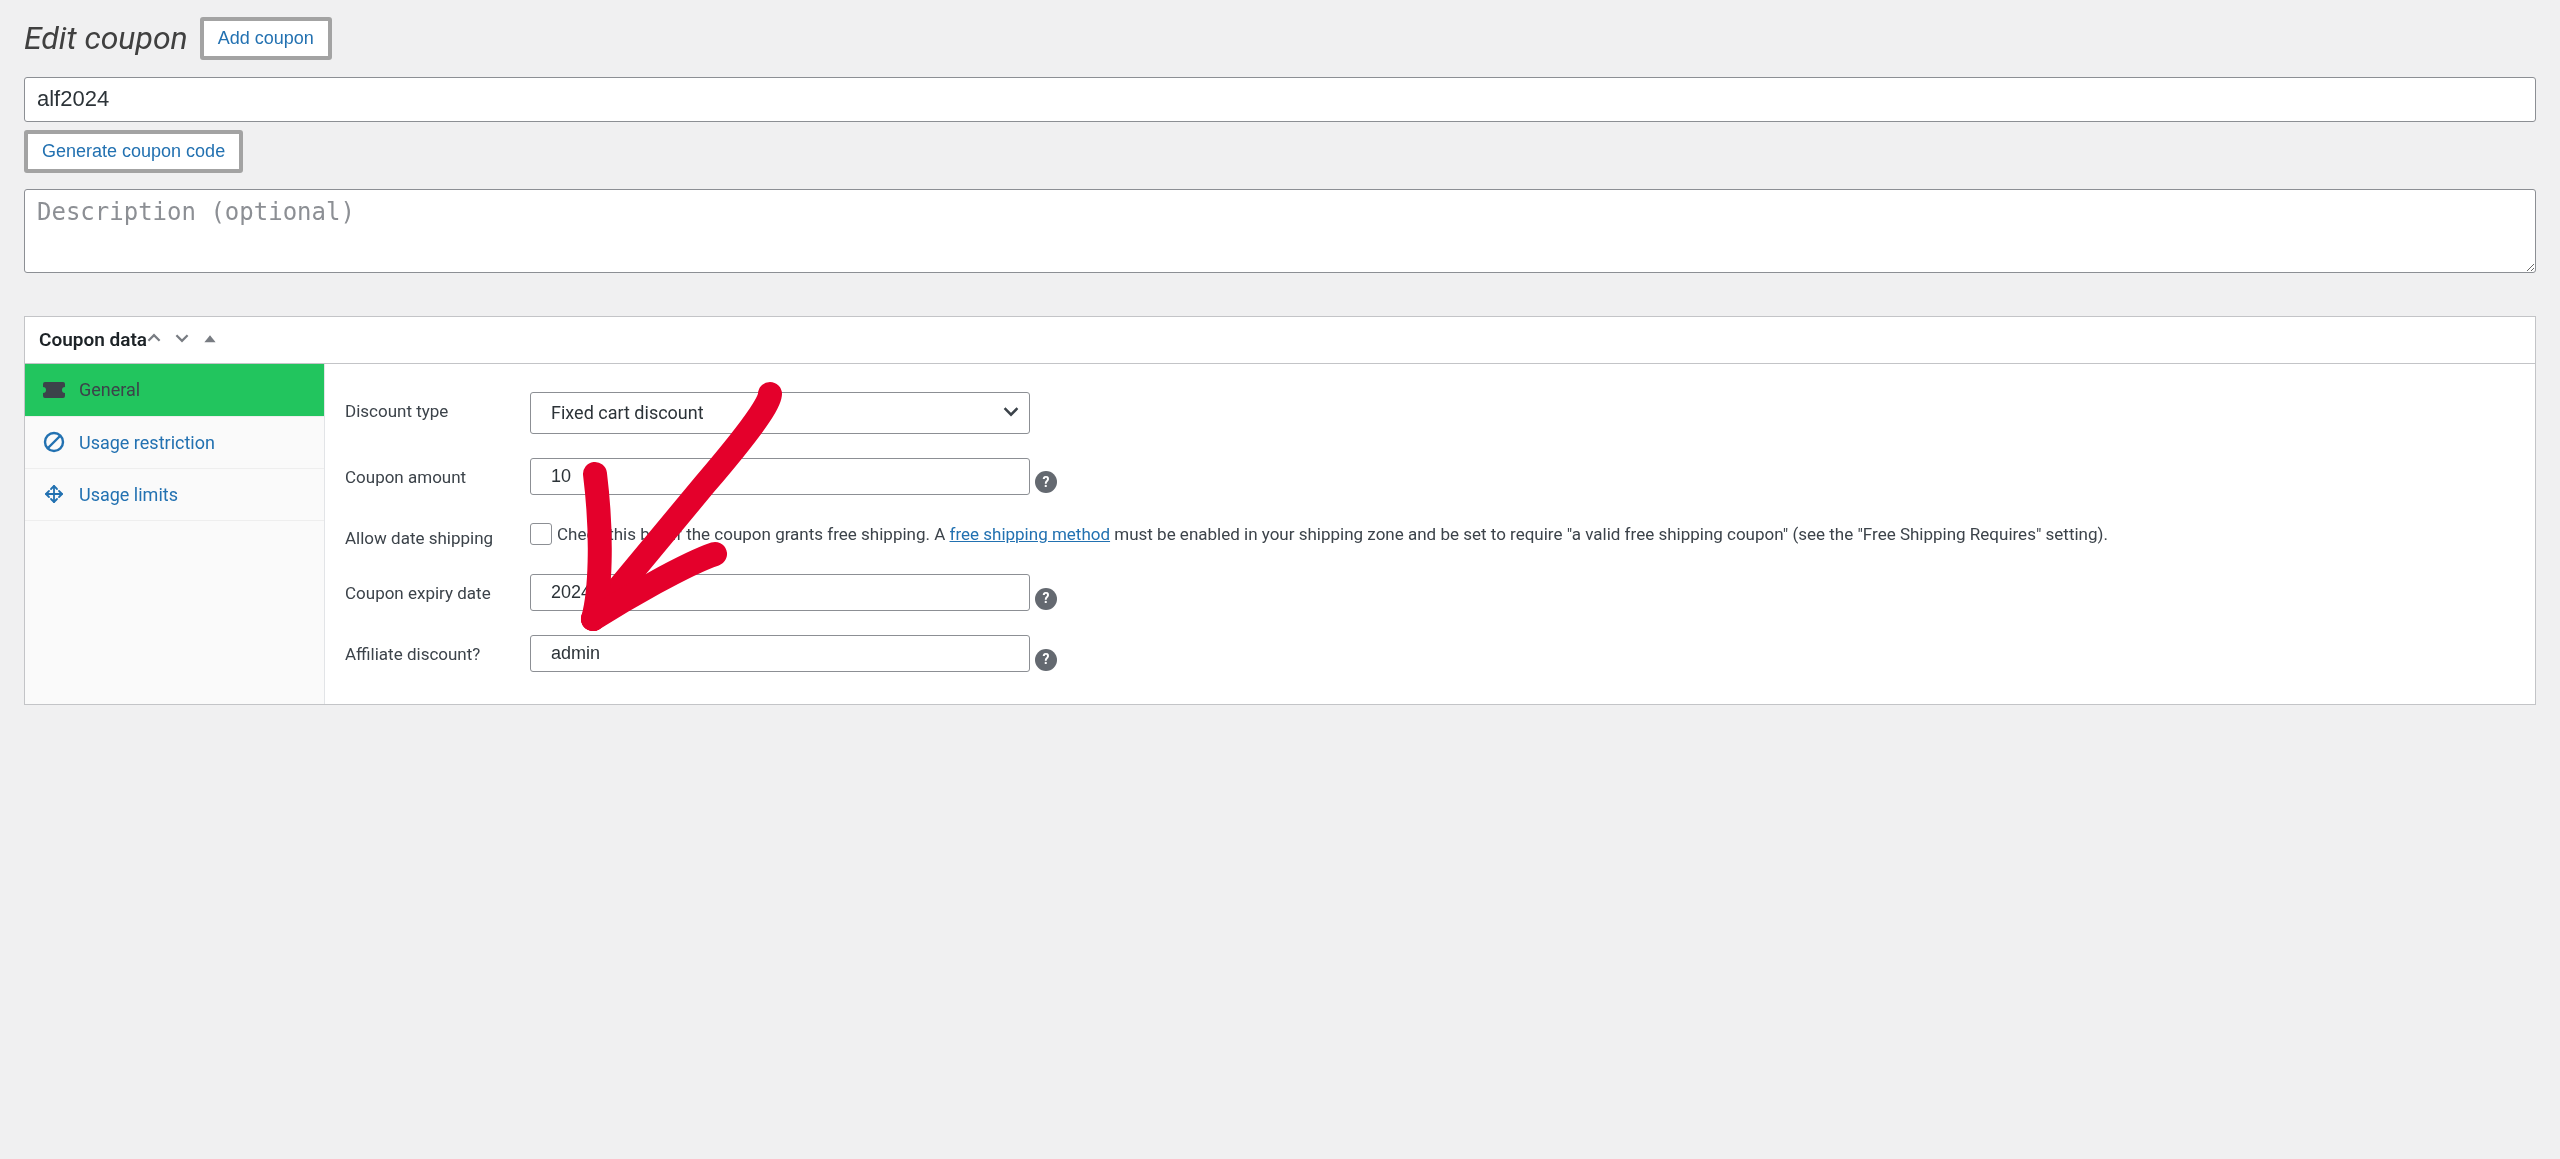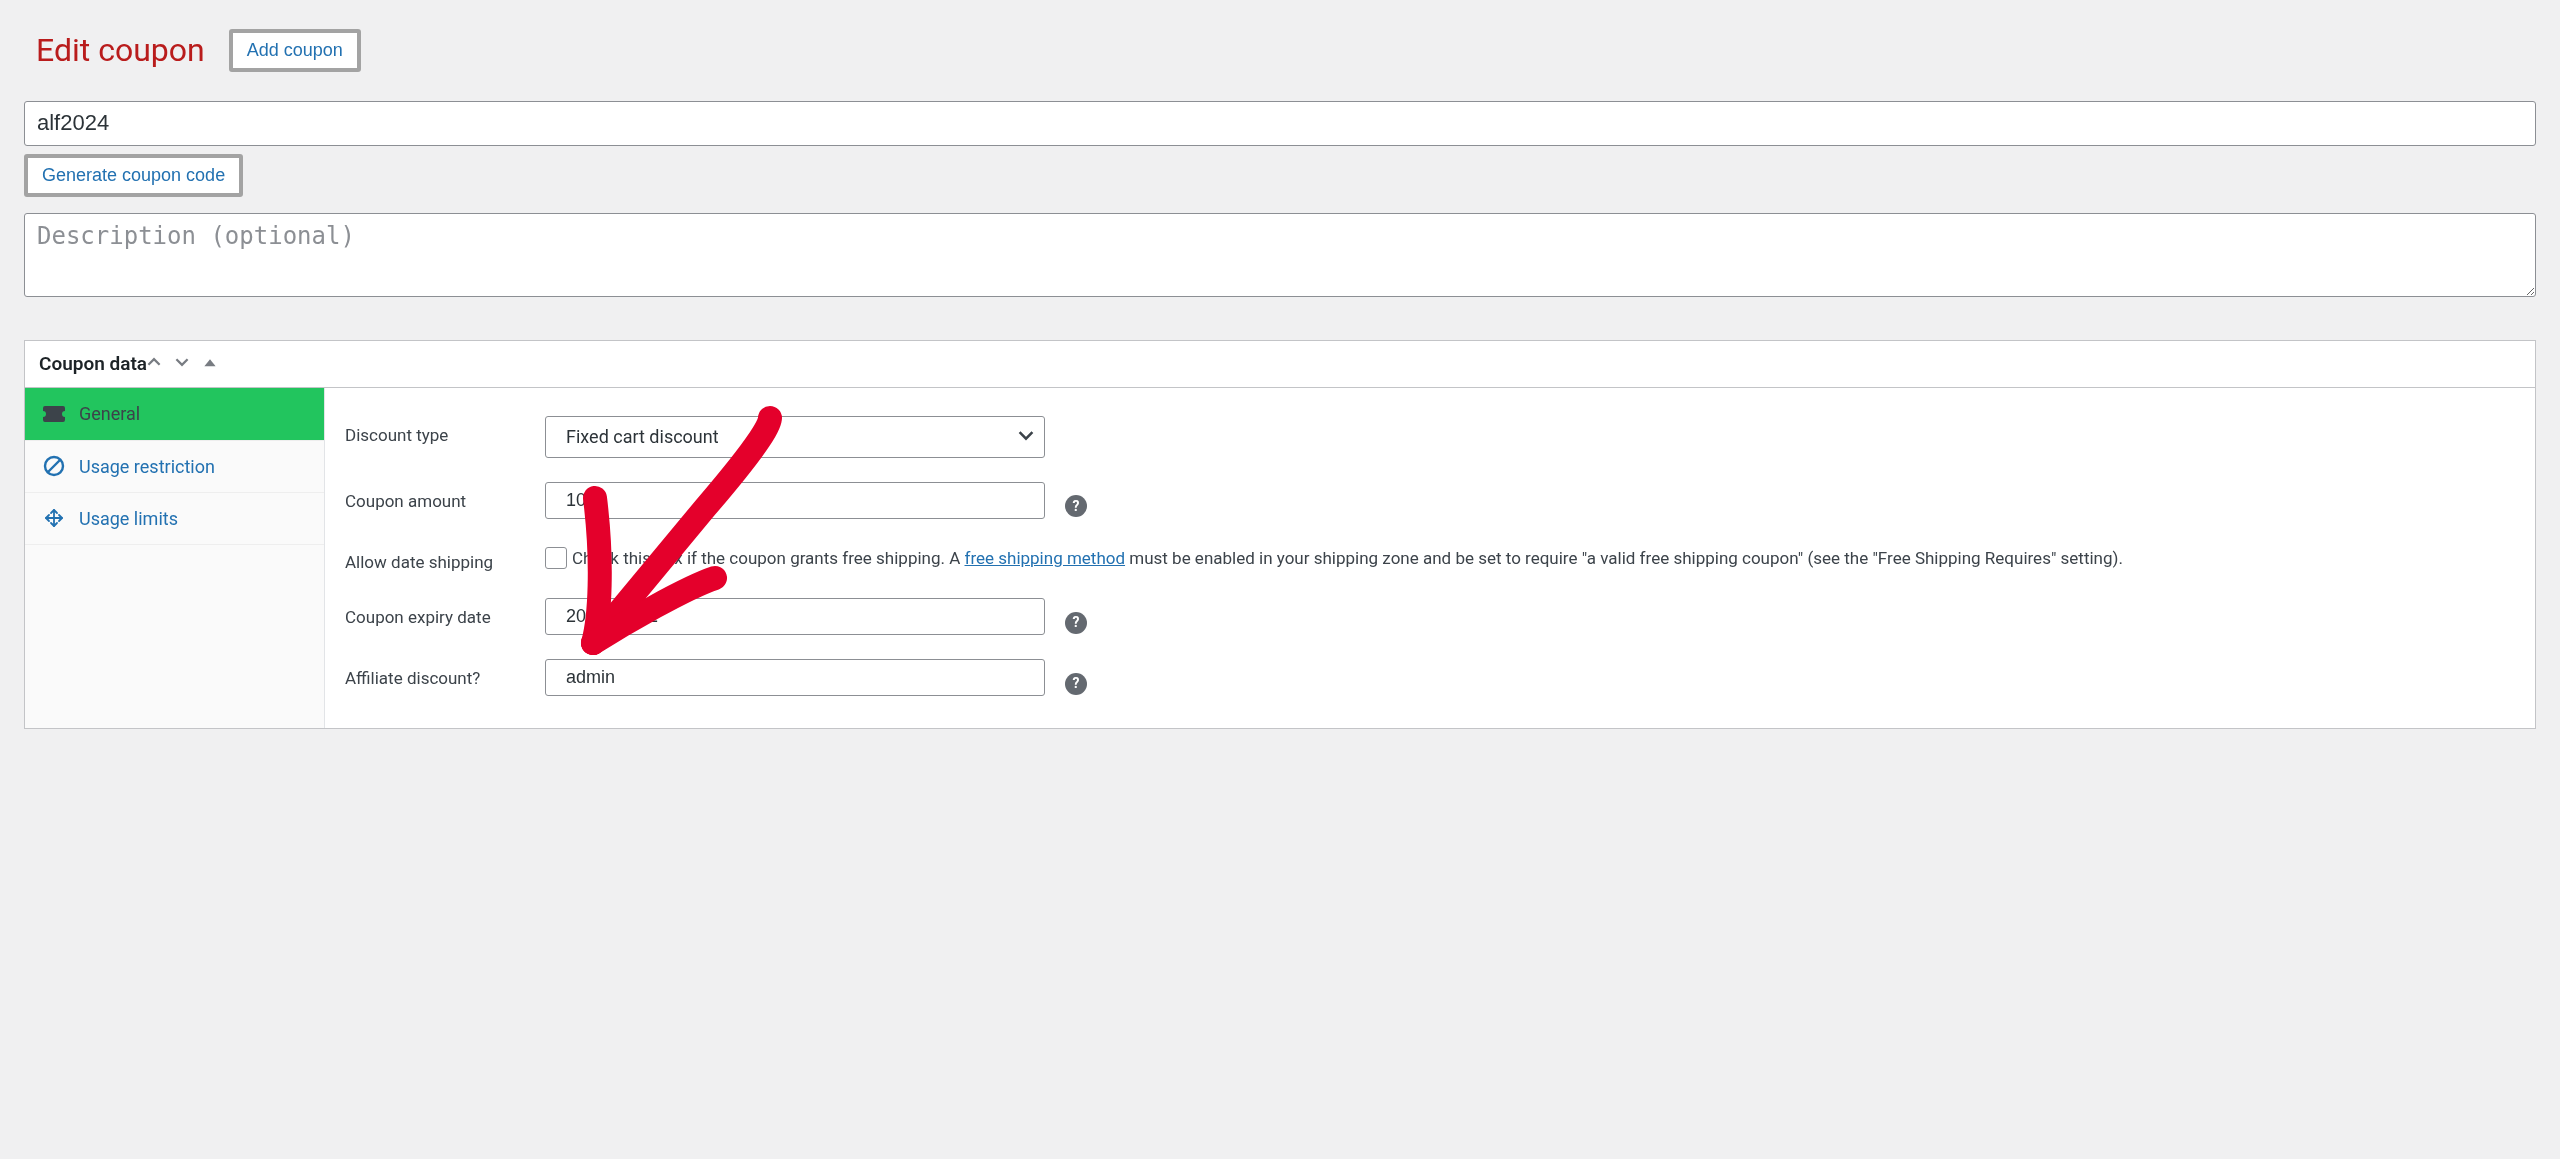--- a/index.html
+++ b/index.html
@@ -12,21 +12,21 @@
     line-height: 1.4;
   }
   .page {
     padding: 16px 24px 24px 24px;
   }
   .title-row {
     display: flex; align-items: center; gap: 12px;
     margin-bottom: 16px;
   }
   h1 {
-    margin: 12px; font-size: 32px; font-weight: 400; color: #b91c1c;
+    margin: 0; font-size: 32px; font-weight: 400; color: #404040; font-style: italic;
   }
   .wp-outline-btn {
     border: 4px solid #a3a3a3;
     background: #fff;
     color: #2271b1;
     padding: 5px 14px;
     font-size: 18px;
     border-radius: 3px;
     cursor: pointer;
     display: inline-flex; align-items: center;
@@ -98,21 +98,21 @@
     flex: 0 0 22px;
   }
   .form {
     flex: 1;
     padding: 16px 20px 20px 20px;
     position: relative;
   }
   .field-row {
     display: flex; align-items: flex-start;
     padding: 12px 0;
-    gap: 20px;
+    gap: 5px;
   }
   .field-row .label {
     width: 180px; min-width: 180px;
     font-size: 17px;
     color: #3c434a;
     padding-top: 8px;
   }
   .field-row .control {
     flex: 0 0 500px;
     max-width: 500px;

